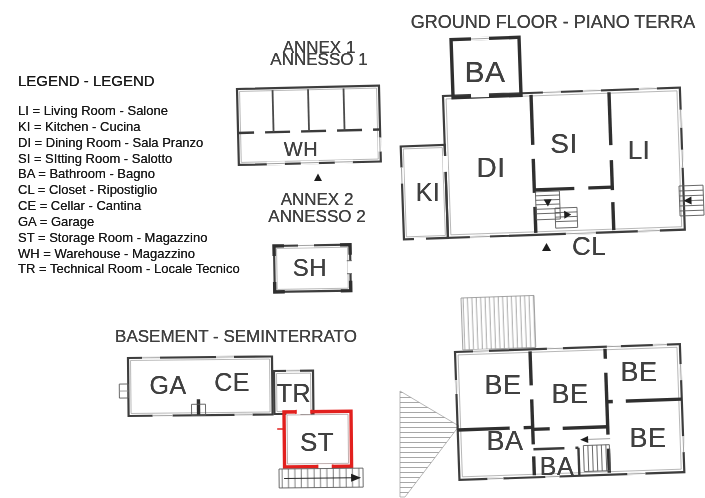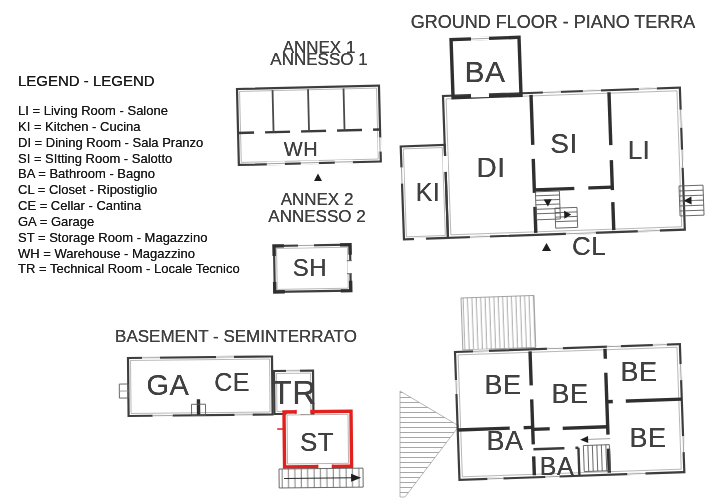--- a/index.html
+++ b/index.html
@@ -286,18 +286,18 @@
   <div class="txt ctr rlabel" style="left:589px;top:210px;font-size:26px;margin-top:36px;">CL</div>
   <div class="txt ctr rlabel" style="left:639px;top:150px;font-size:26px;">LI</div>
 
   <div class="txt ctr rlabel" style="left:503px;top:385px;font-size:27px;">BE</div>
   <div class="txt ctr rlabel" style="left:570px;top:394px;font-size:27px;">BE</div>
   <div class="txt ctr rlabel" style="left:639px;top:372px;font-size:27px;">BE</div>
   <div class="txt ctr rlabel" style="left:648px;top:438px;font-size:27px;">BE</div>
   <div class="txt ctr rlabel" style="left:505px;top:441px;font-size:27px;">BA</div>
   <div class="txt ctr rlabel" style="left:557px;top:466px;font-size:25px;">BA</div>
 
-  <div class="txt ctr rlabel" style="left:168px;top:385px;font-size:29px;">GA</div>
+  <div class="txt ctr rlabel" style="left:168px;top:385px;font-size:25px;">GA</div>
   <div class="txt ctr rlabel" style="left:232px;top:382px;font-size:25px;">CE</div>
-  <div class="txt ctr rlabel" style="left:294px;top:393px;font-size:33px;">TR</div>
+  <div class="txt ctr rlabel" style="left:294px;top:393px;font-size:25px;">TR</div>
   <div class="txt ctr rlabel" style="left:317px;top:442px;font-size:26px;">ST</div>
 
 </div>
 
 </body></html>

